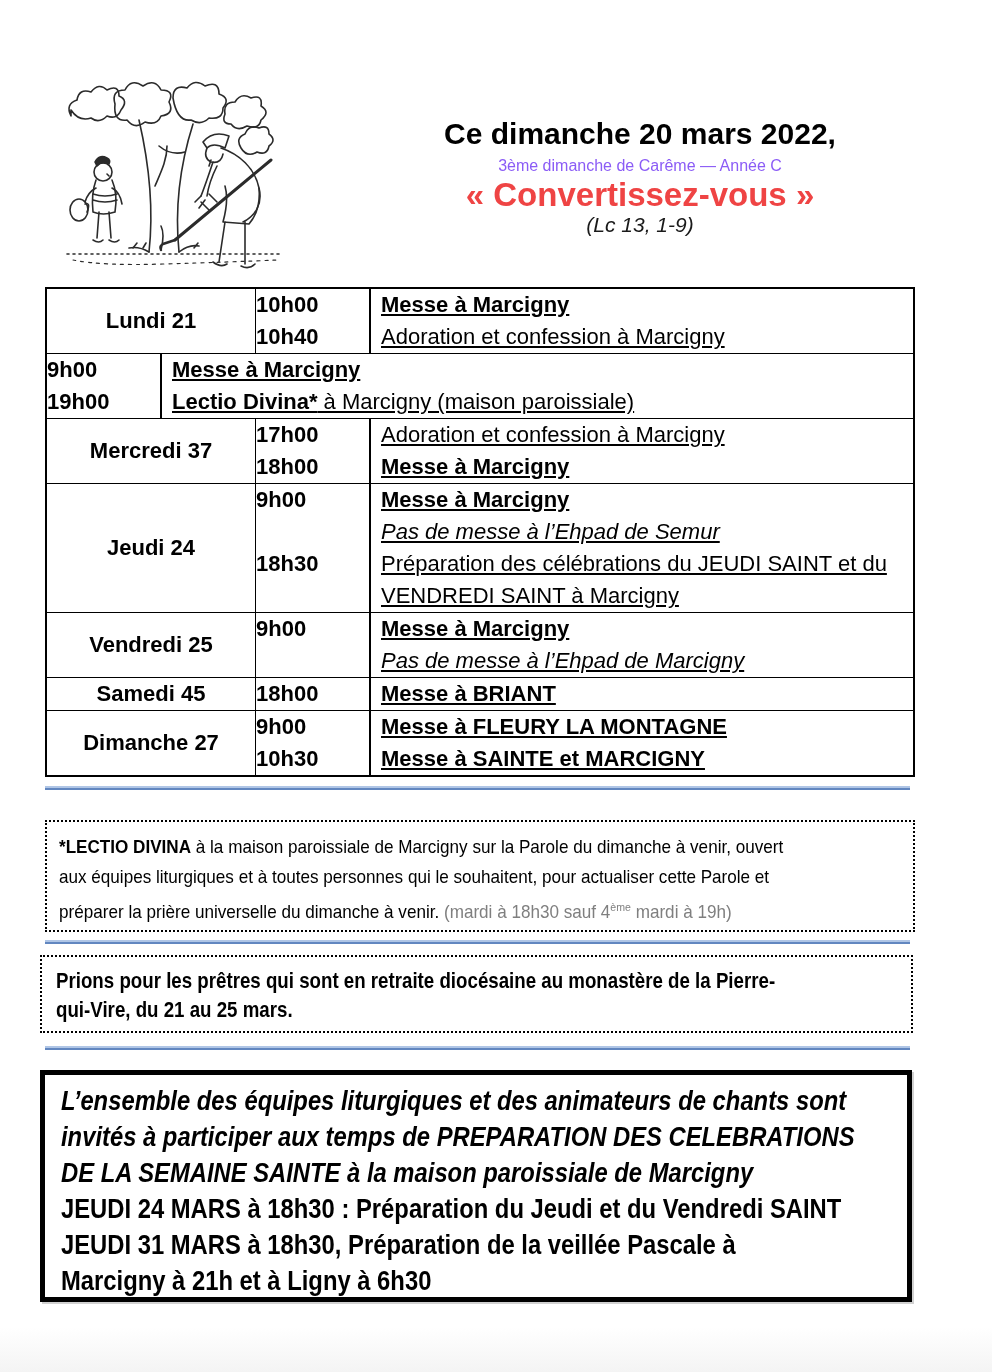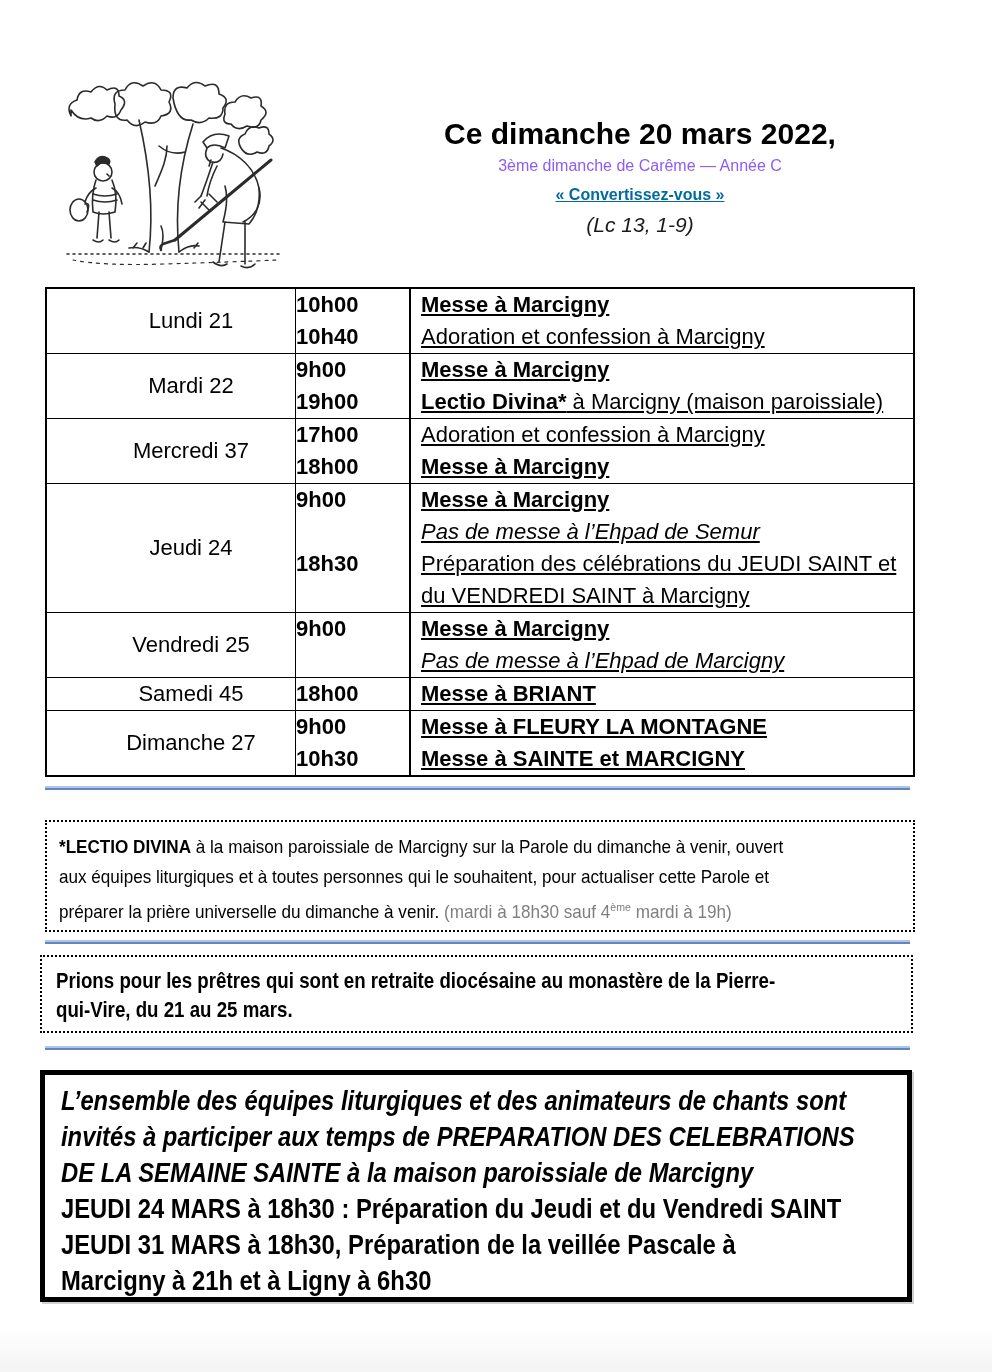--- a/index.html
+++ b/index.html
@@ -13,35 +13,35 @@
   .b { font-weight:bold; }
   .i { font-style:italic; }
   .gray { color:#7f7f7f; }
   sup { font-size:0.62em; }
 
   
   .illustration { position:absolute; left:63px; top:76px; width:224px; height:202px; }
   .header-text { position:absolute; left:320px; top:116px; width:640px; text-align:center; }
   .h-title    { font-size:30px; font-weight:bold; color:#000; line-height:36px; }
   .h-subtitle { font-size:16px; color:#8b5cf6; line-height:27px; }
-  .h-quote    { font-size:16px; font-weight:bold; color:#0369a1; line-height:31px;text-decoration:underline; }
+  .h-quote    { font-size:33px; font-weight:bold; color:#ef4444; line-height:31px; }
   .h-ref      { font-size:21px; font-weight:normal; font-style:italic; color:#1a1a1a; line-height:29px; }
 
   
   .table {
     position:absolute; left:45px; top:287px; width:870px;
     border:2px solid #000; box-sizing:border-box;
     font-size:22px; line-height:32px;
   }
   .row { display:flex; border-bottom:1.5px solid #000; }
   .row:last-child { border-bottom:none; }
   .day {
     width:209px; flex:0 0 209px; box-sizing:border-box;
     display:flex; align-items:center; justify-content:center;
-    font-weight:normal; border-right:1.5px solid #000;margin-left:40px;
+    font-weight:bold; border-right:1.5px solid #000;
   }
   .entries {
     flex:1; position:relative;
     display:grid; grid-template-columns:113px 1fr;
   }
   .entries::before {
     content:''; position:absolute; left:113px; top:0; bottom:0;
     width:1.5px; background:#000;
   }
   .et { padding-right:11px; box-sizing:border-box; font-weight:bold; }
@@ -143,21 +143,20 @@
     <div class="row">
       <div class="day">Lundi 21</div>
       <div class="entries">
         <div class="et">10h00</div>
         <div class="ex"><span class="b">Messe à Marcigny</span></div>
         <div class="et">10h40</div>
         <div class="ex"><span>Adoration et confession à Marcigny</span></div>
       </div>
     </div>
     <div class="row">
-      <div class="day">Mardi 22</div>
       <div class="entries">
         <div class="et">9h00</div>
         <div class="ex"><span class="b">Messe à Marcigny</span></div>
         <div class="et">19h00</div>
         <div class="ex"><span class="b">Lectio Divina*</span><span> à Marcigny (maison paroissiale)</span></div>
       </div>
     </div>
     <div class="row">
       <div class="day">Mercredi 37</div>
       <div class="entries">

